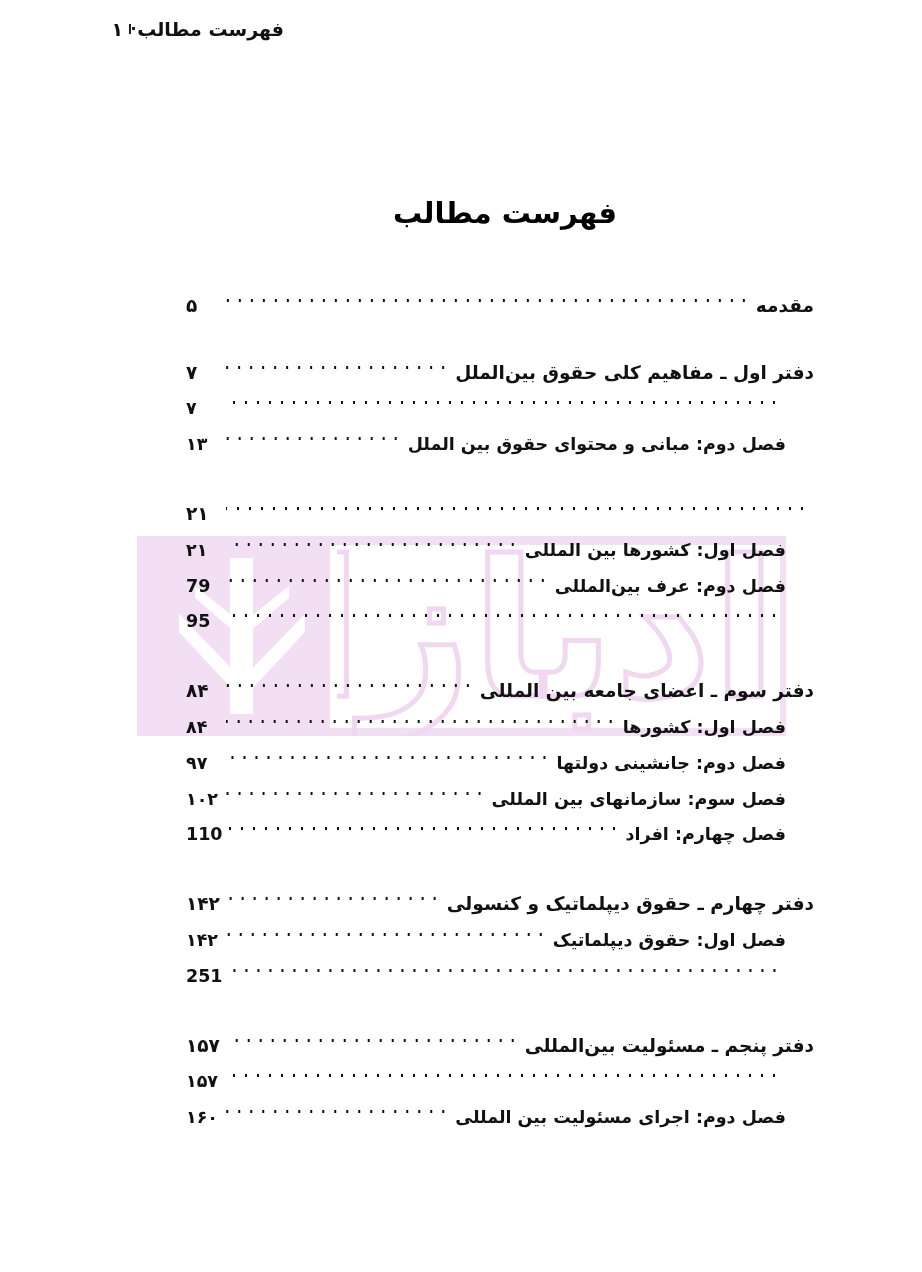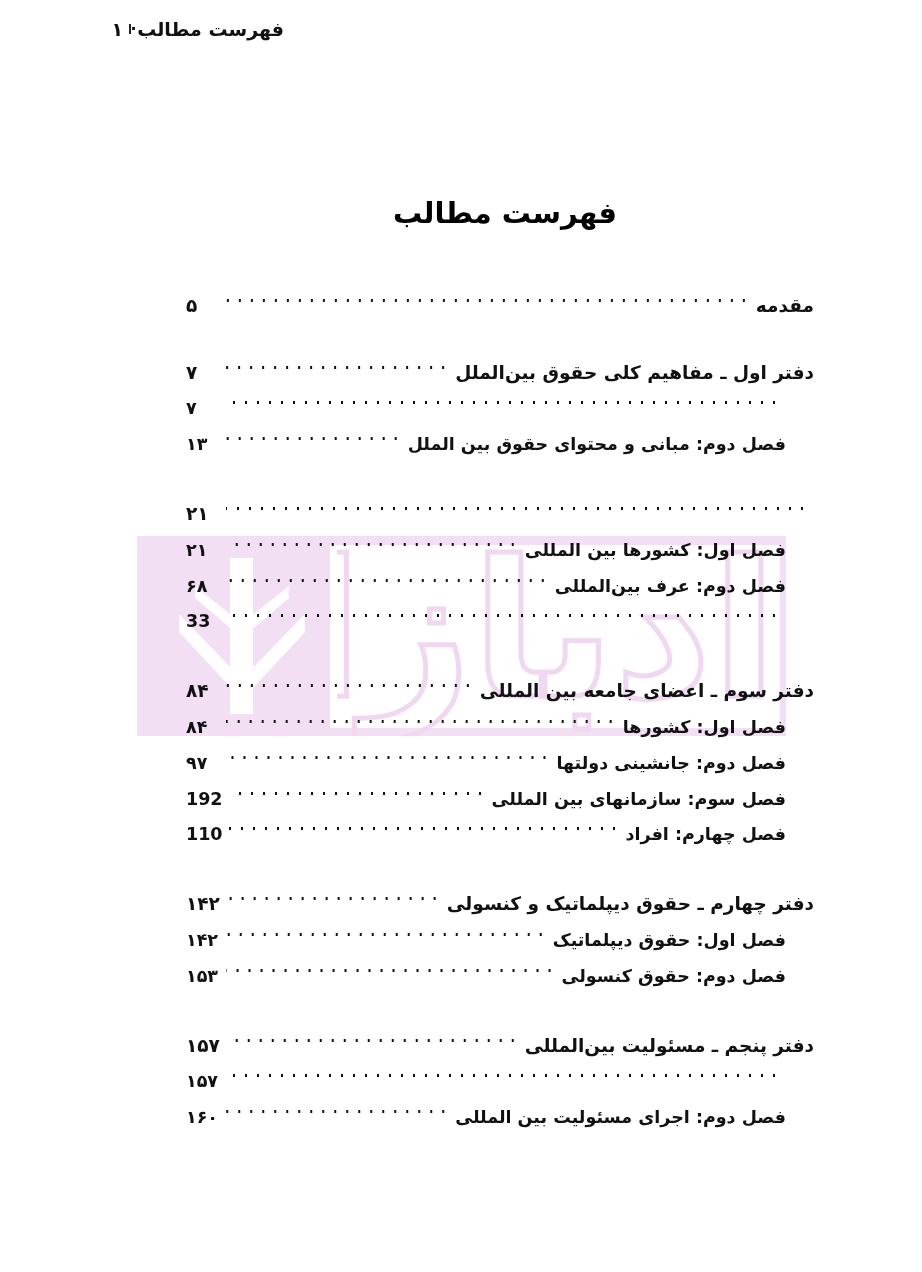--- a/index.html
+++ b/index.html
@@ -203,25 +203,25 @@
       <span class="page-num">۲۱</span>
     </div>
     <div class="toc-row section">
       <span class="entry-title">فصل اول: کشورها بین المللی</span>
       <span class="leader"></span>
       <span class="page-num">۲۱</span>
     </div>
     <div class="toc-row section">
       <span class="entry-title">فصل دوم: عرف بین‌المللی</span>
       <span class="leader"></span>
-      <span class="page-num">۶۸</span>
-    </div>
-    <div class="toc-row section">
-      <span class="leader"></span>
-      <span class="page-num">33</span>
+      <span class="page-num">79</span>
+    </div>
+    <div class="toc-row section">
+      <span class="leader"></span>
+      <span class="page-num">95</span>
     </div>
   </div>
 
   <div class="toc-group">
     <div class="toc-row chapter">
       <span class="entry-title">دفتر سوم ـ اعضای جامعه بین المللی</span>
       <span class="leader"></span>
       <span class="page-num">۸۴</span>
     </div>
     <div class="toc-row section">
@@ -230,44 +230,43 @@
       <span class="page-num">۸۴</span>
     </div>
     <div class="toc-row section">
       <span class="entry-title">فصل دوم: جانشینی دولتها</span>
       <span class="leader"></span>
       <span class="page-num">۹۷</span>
     </div>
     <div class="toc-row section">
       <span class="entry-title">فصل سوم: سازمانهای بین المللی</span>
       <span class="leader"></span>
-      <span class="page-num">192</span>
+      <span class="page-num">۱۰۲</span>
     </div>
     <div class="toc-row section">
       <span class="entry-title">فصل چهارم: افراد</span>
       <span class="leader"></span>
       <span class="page-num">110</span>
     </div>
   </div>
 
   <div class="toc-group">
     <div class="toc-row chapter">
       <span class="entry-title">دفتر چهارم ـ حقوق دیپلماتیک و کنسولی</span>
       <span class="leader"></span>
       <span class="page-num">۱۴۲</span>
     </div>
     <div class="toc-row section">
       <span class="entry-title">فصل اول: حقوق دیپلماتیک</span>
       <span class="leader"></span>
       <span class="page-num">۱۴۲</span>
     </div>
     <div class="toc-row section">
-      <span class="entry-title">فصل دوم: حقوق کنسولی</span>
-      <span class="leader"></span>
-      <span class="page-num">۱۵۳</span>
+      <span class="leader"></span>
+      <span class="page-num">251</span>
     </div>
   </div>
 
   <div class="toc-group">
     <div class="toc-row chapter">
       <span class="entry-title">دفتر پنجم ـ مسئولیت بین‌المللی</span>
       <span class="leader"></span>
       <span class="page-num">۱۵۷</span>
     </div>
     <div class="toc-row section">

